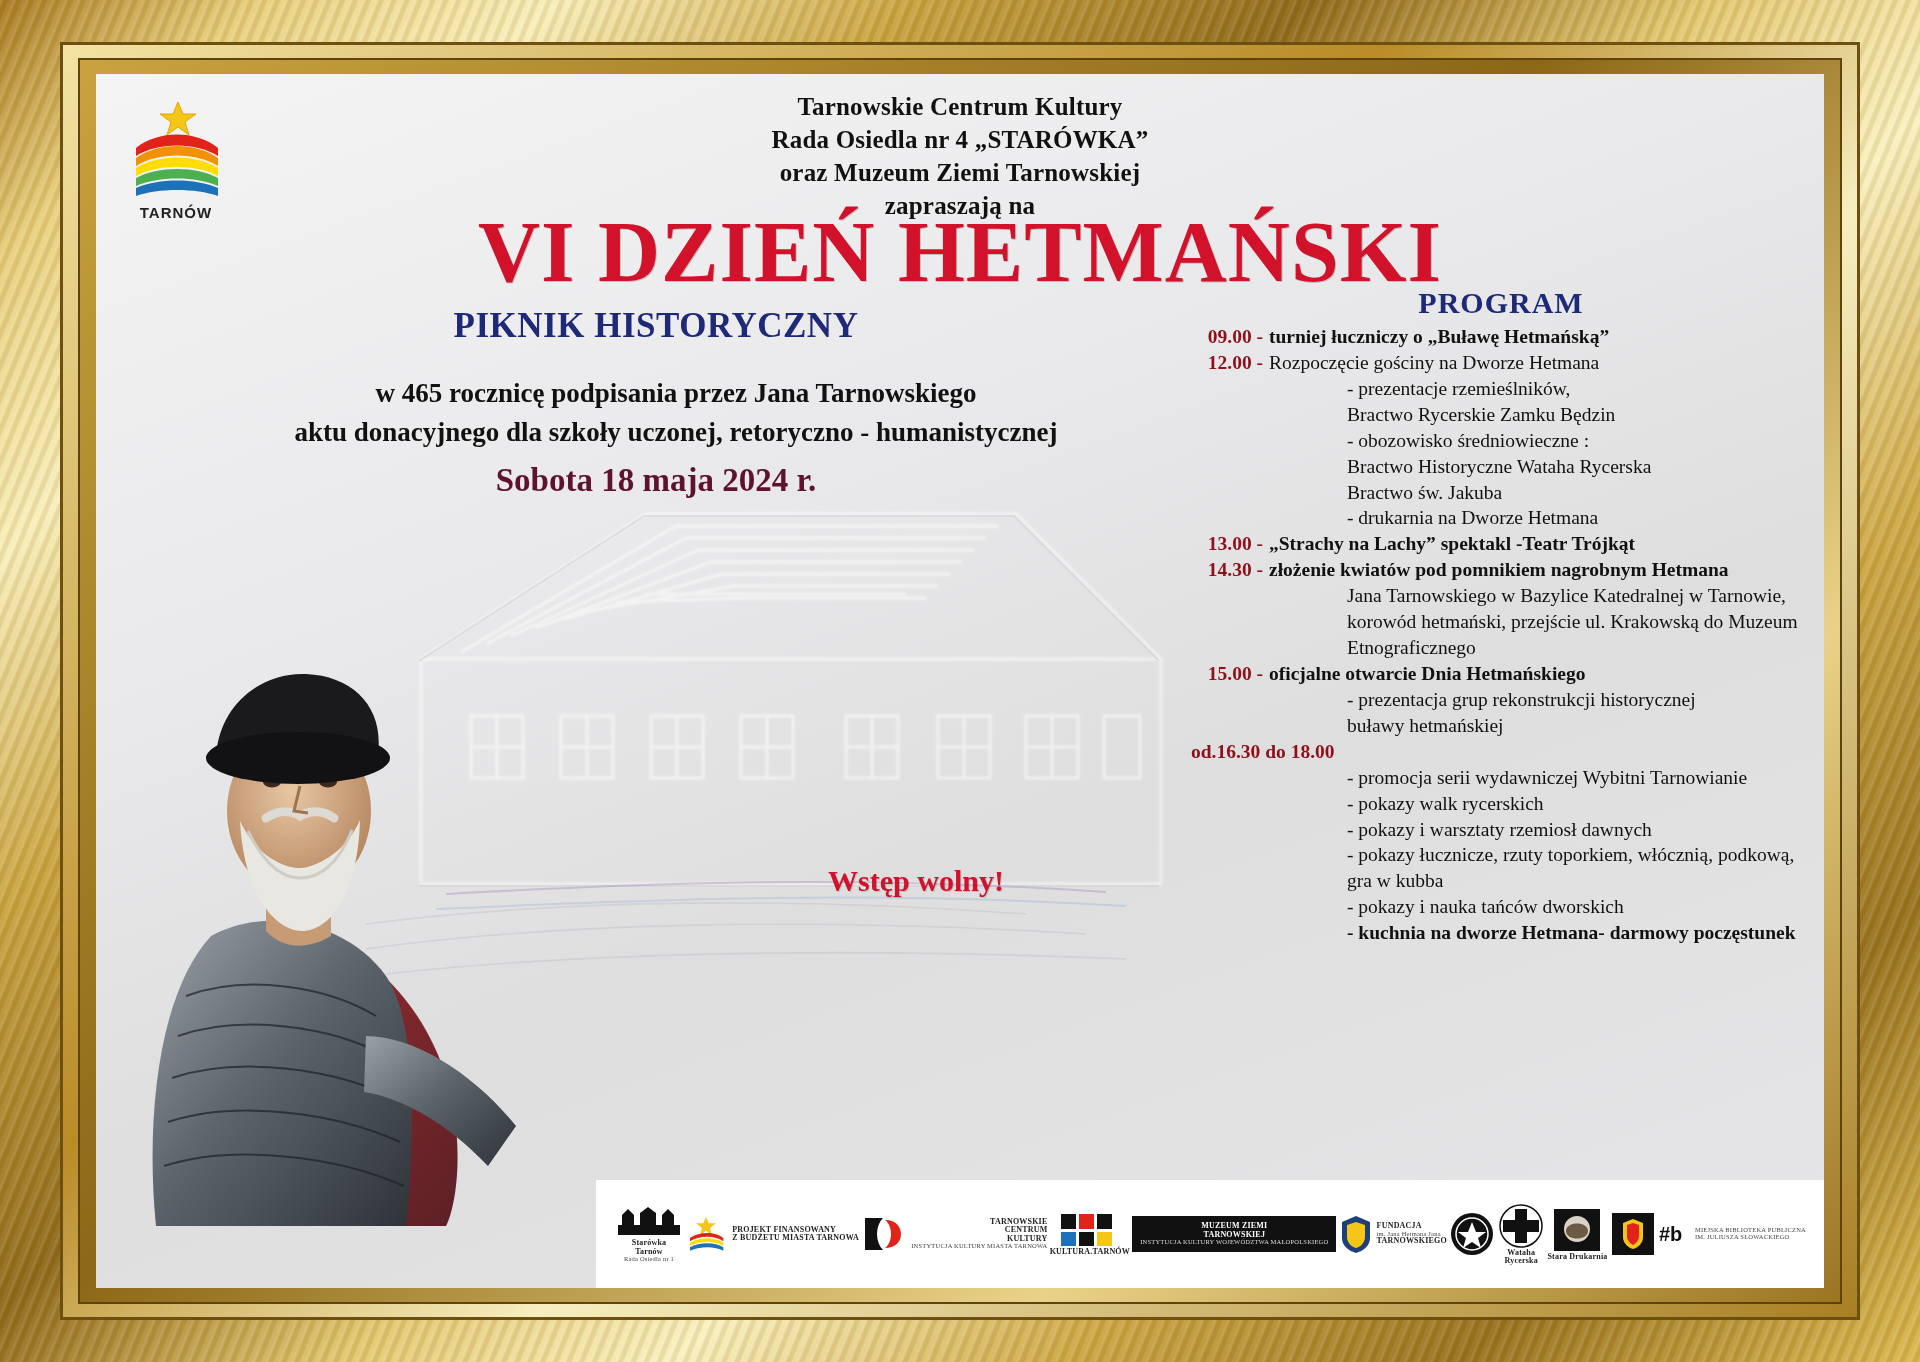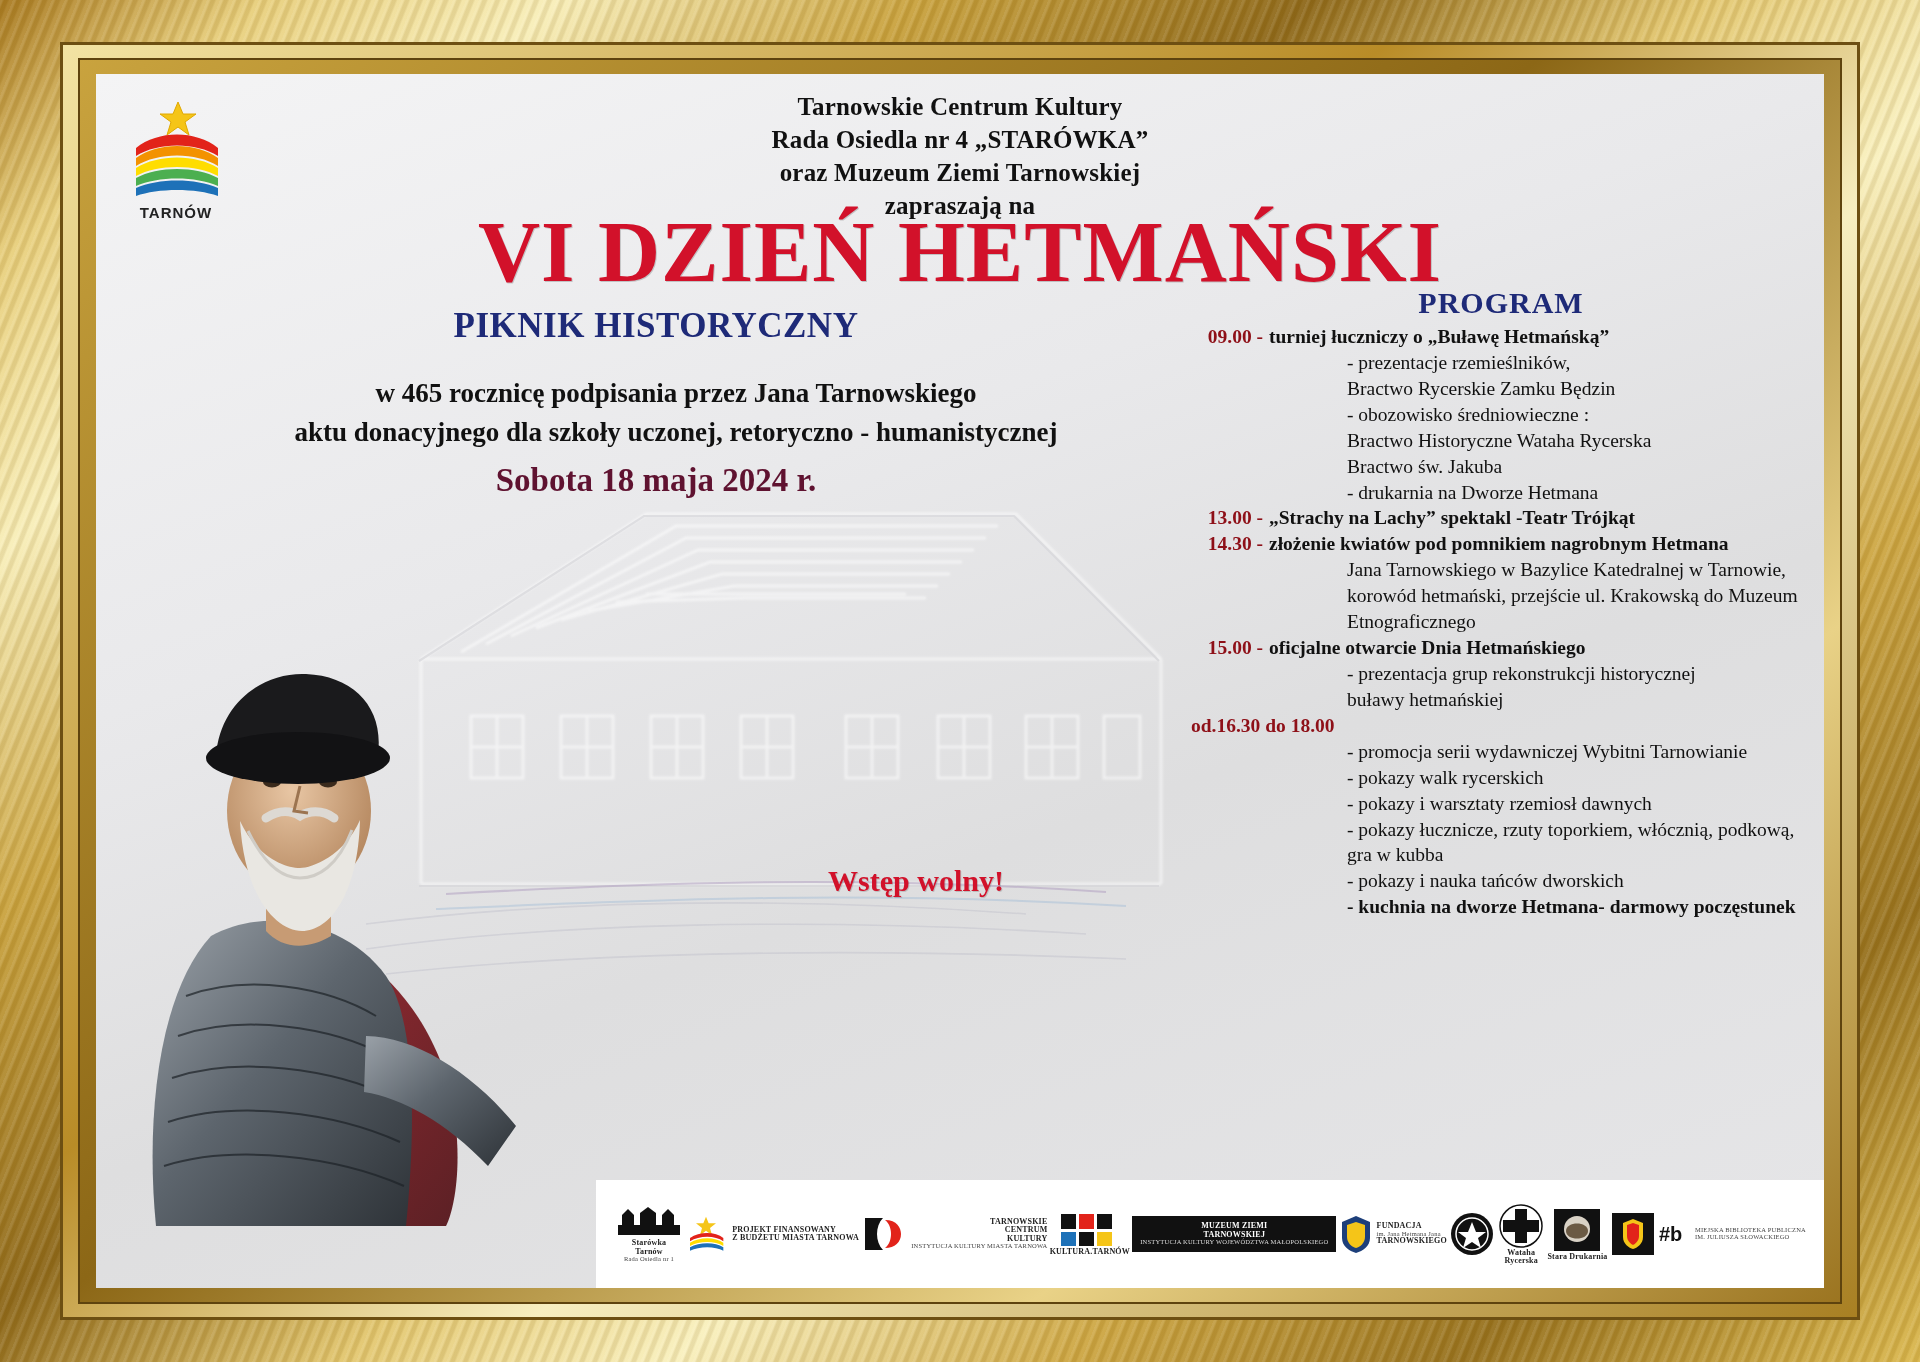--- a/index.html
+++ b/index.html
@@ -246,20 +246,24 @@
     <div class="free">Wstęp wolny!</div>
 
     <div class="program-wrap">
       <div class="program-title">PROGRAM</div>
       <div id="program-list">
           <div class="p-row">
             <div class="p-time">09.00 -</div>
             <div class="p-text" style="font-weight: bold;">turniej łuczniczy o „Buławę Hetmańską”</div>
           </div>
           <div class="p-row">
+            <div class="p-time">12.00 -</div>
+            <div class="p-text" style="font-weight: normal;">Rozpoczęcie gościny na Dworze Hetmana</div>
+          </div>
+          <div class="p-row">
             <div class="p-time"></div>
             <div class="p-text p-indent">- prezentacje rzemieślników,</div>
           </div>
           <div class="p-row">
             <div class="p-time"></div>
             <div class="p-text p-indent">   Bractwo Rycerskie Zamku Będzin</div>
           </div>
           <div class="p-row">
             <div class="p-time"></div>
             <div class="p-text p-indent">- obozowisko średniowieczne :</div>

